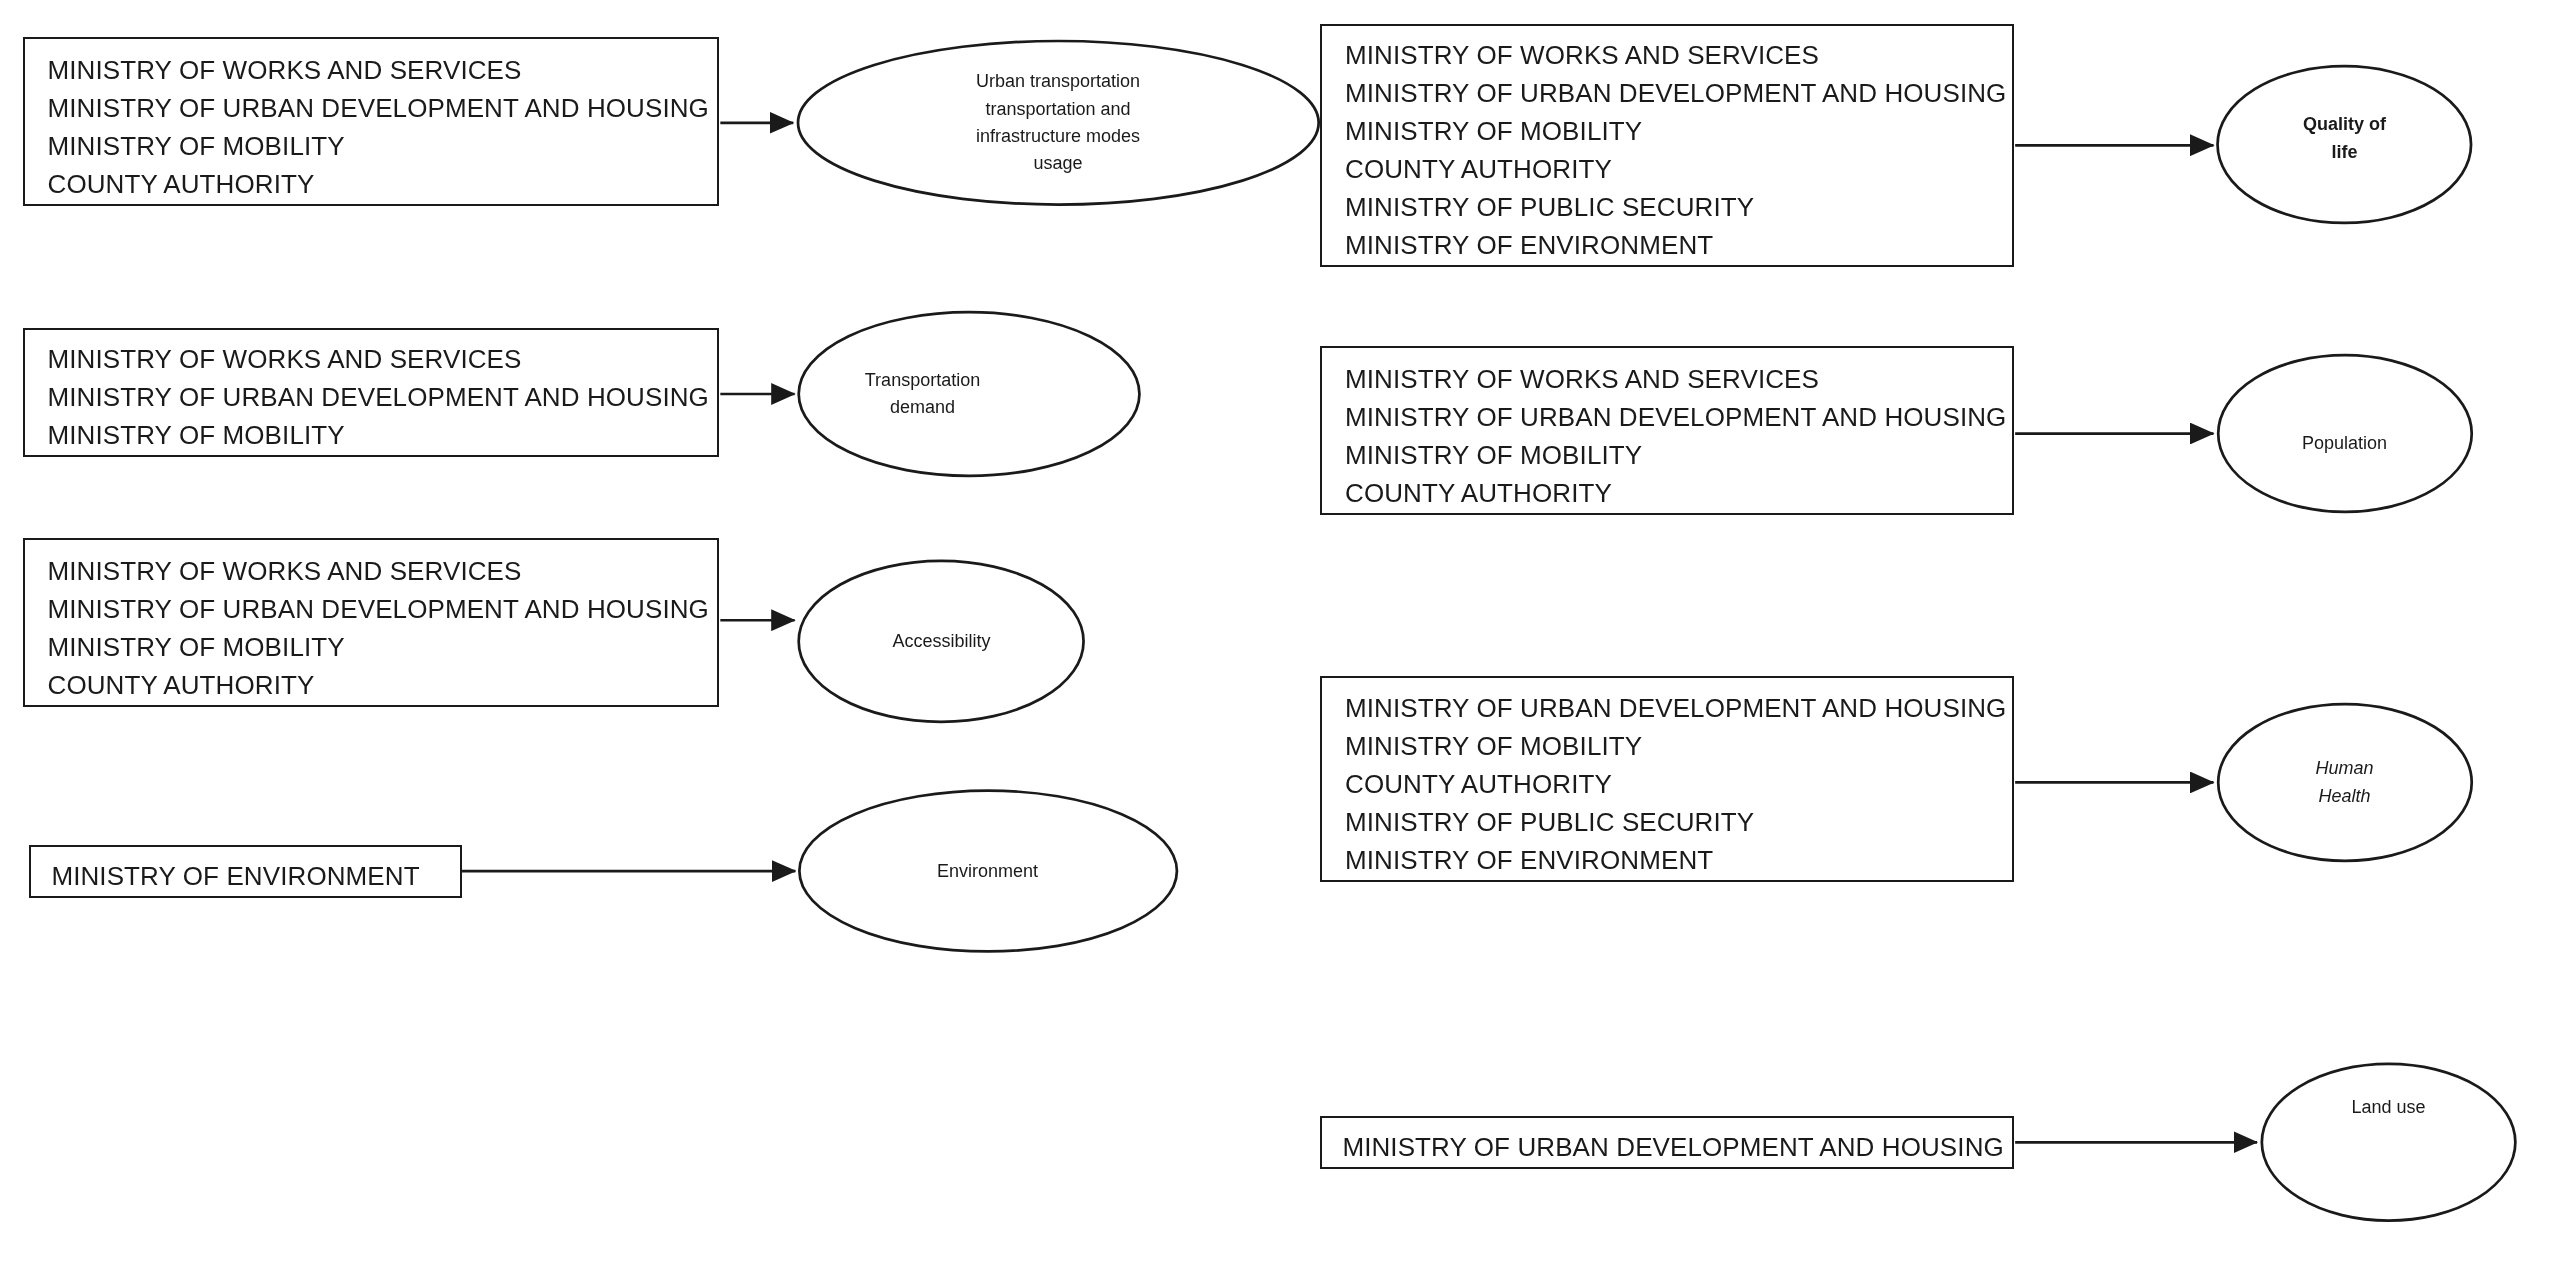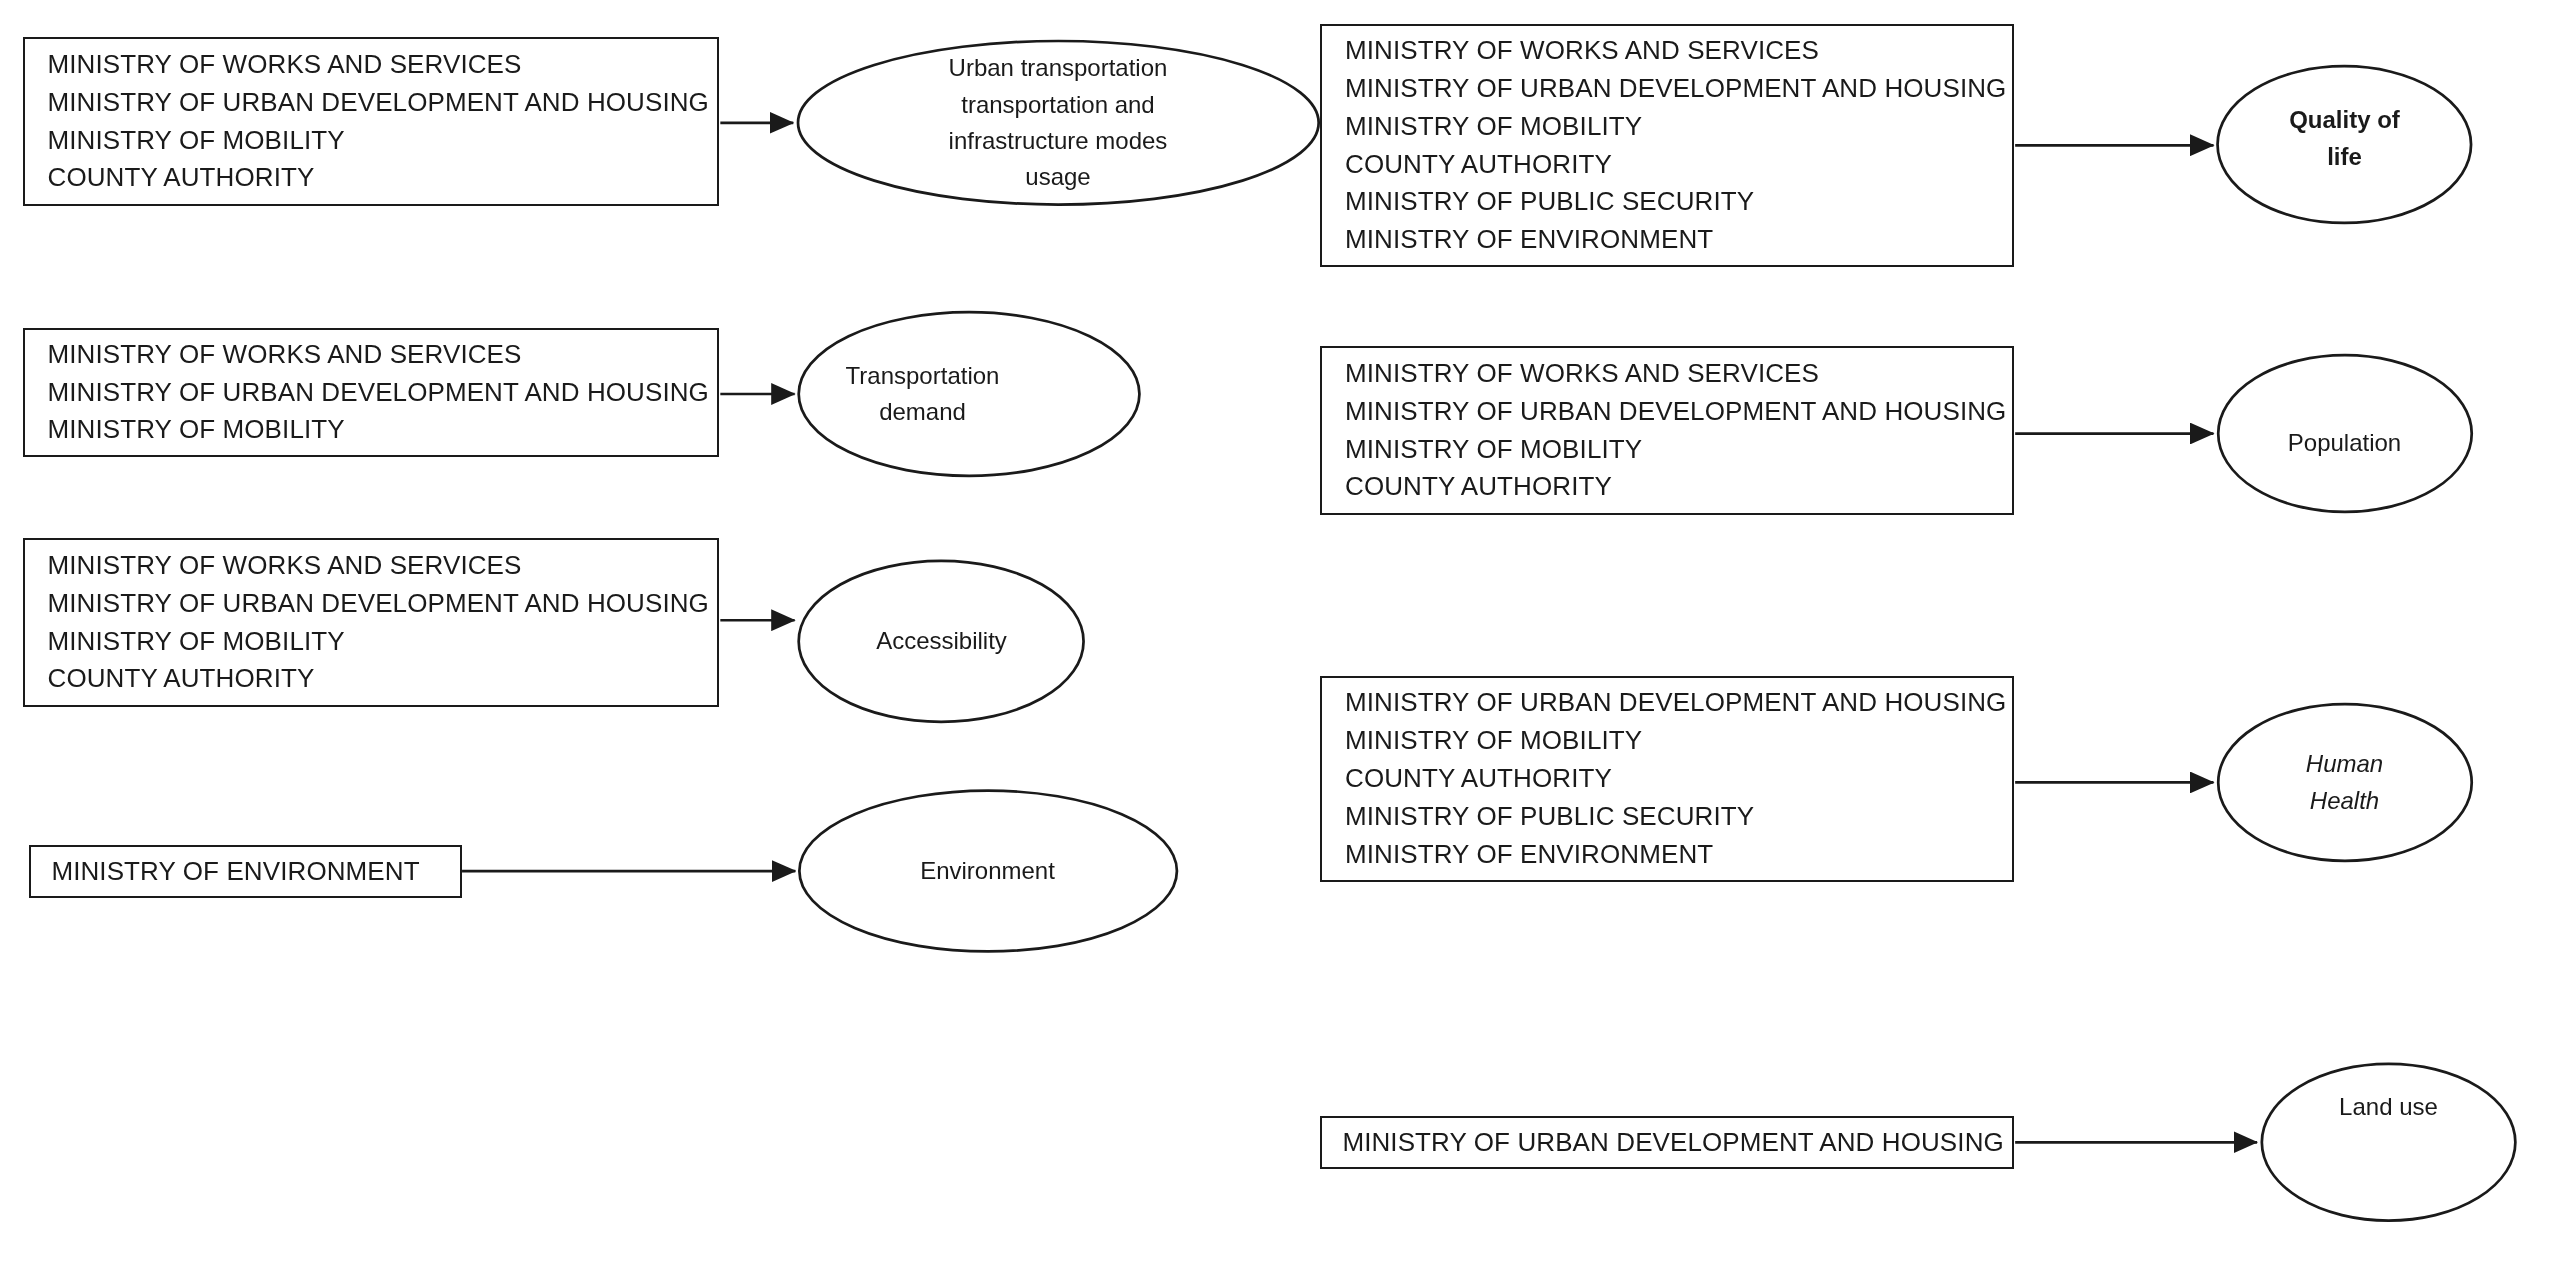--- a/index.html
+++ b/index.html
@@ -23,40 +23,40 @@
     width: 2576px;
     height: 1263px;
   }
   .node-box {
     position: absolute;
     box-sizing: border-box;
     background: #ffffff;
     border: 2px solid #1a1a1a;
     display: flex;
     flex-direction: column;
-    justify-content: center;
+    justify-content: flex-end;
   }
   .node-box .line {
     font-size: 26px;
     line-height: 1.46;
     letter-spacing: 0.1px;
     white-space: nowrap;
     padding-left: 23px;
     color: #1a1a1a;
   }
   .node-box.single .line {
     padding-left: 20.4px;
   }
   .ellipse-label {
     position: absolute;
     display: flex;
     align-items: center;
     justify-content: center;
     text-align: center;
-    font-size: 24px;
+    font-size: 18px;
     line-height: 1.52;
     color: #1a1a1a;
     pointer-events: none;
   }
 </style>
 </head>
 <body>
 
 <svg id="diagram-canvas" viewBox="0 0 3780 1853" width="2576" height="1263" xmlns="http://www.w3.org/2000/svg">
   <defs>

